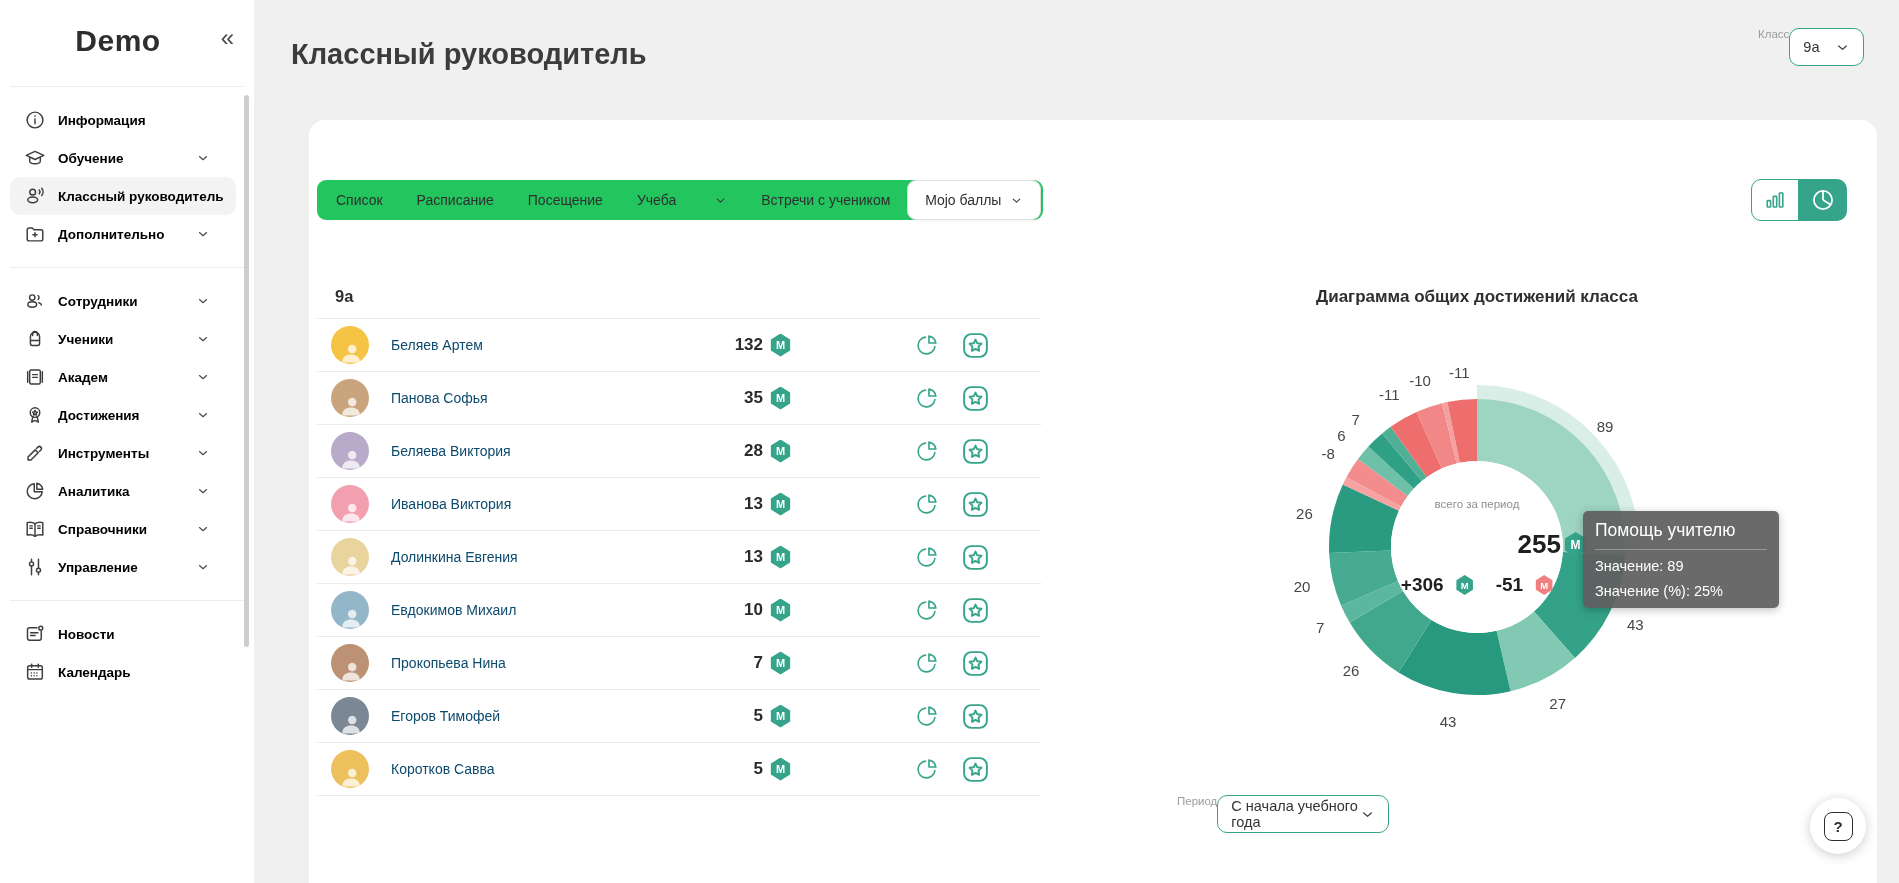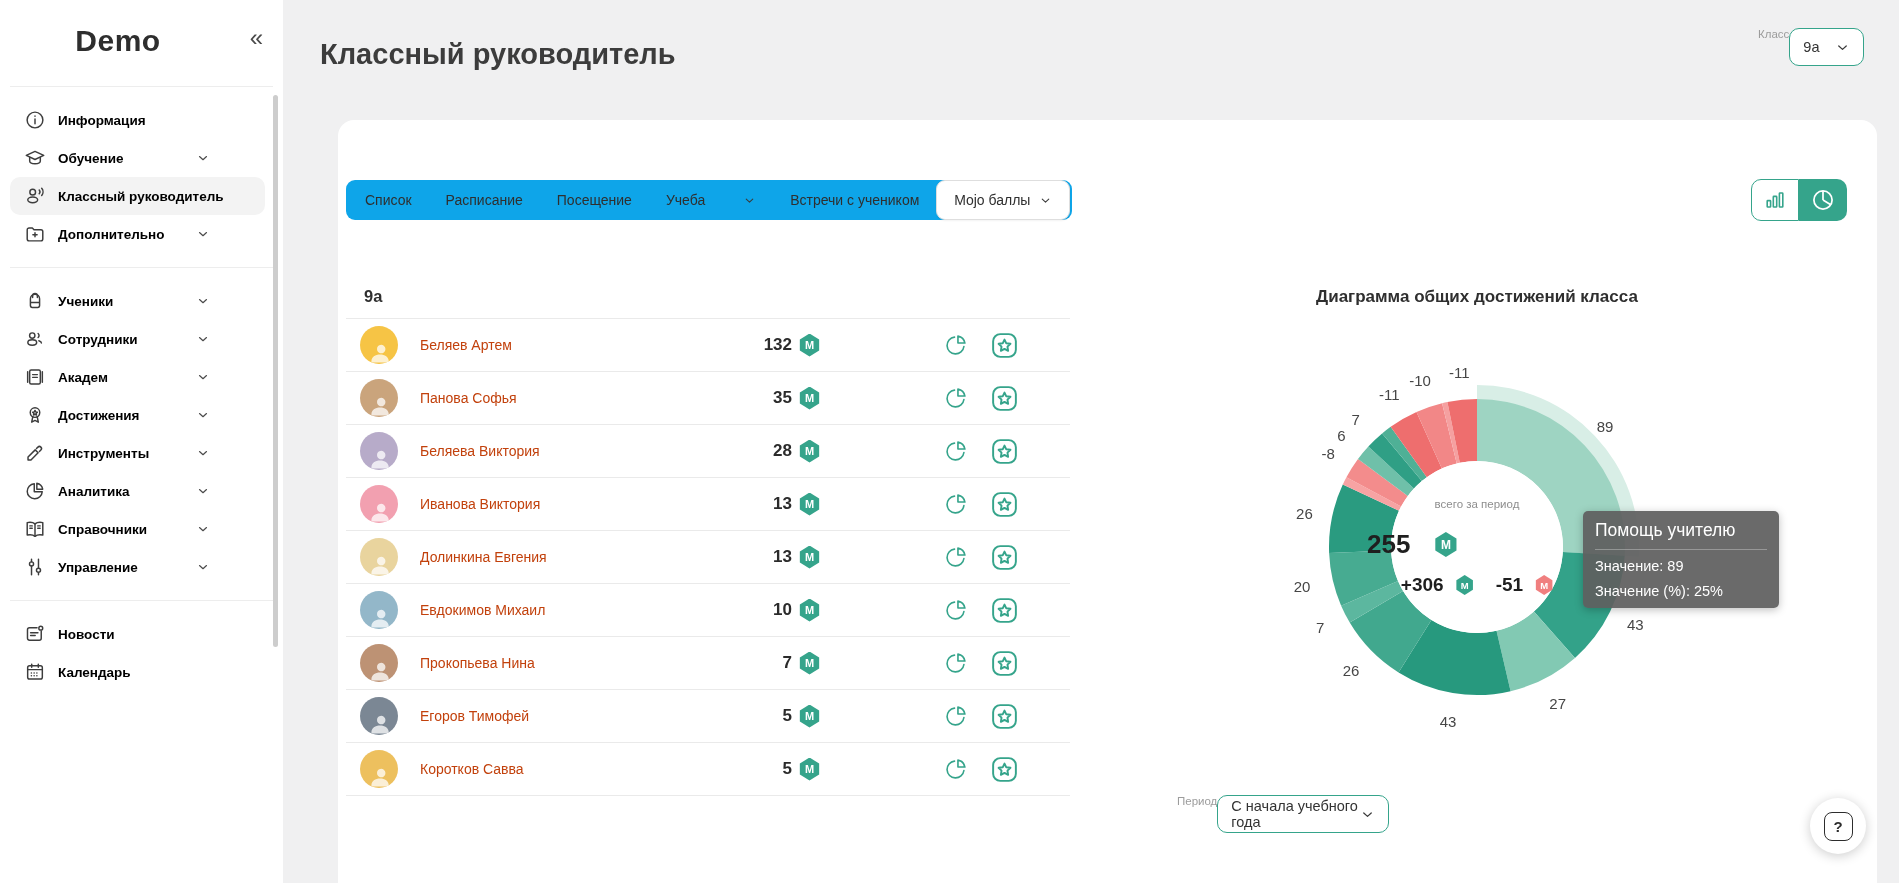--- a/index.html
+++ b/index.html
@@ -5,21 +5,21 @@
   html,body{margin:0;padding:0;}
   body{
     width:1899px;height:883px;overflow:hidden;
     background:#f0f0f1;
     font-family:"Liberation Sans","DejaVu Sans",sans-serif;
     color:#3a3a3a;
     display:flex;
   }
   svg{display:block;}
   
-  .sidebar{width:283px;height:100%;background:#fff;flex-shrink:0;position:relative;}
+  .sidebar{width:254px;height:100%;background:#fff;flex-shrink:0;position:relative;}
   .logo{font-size:30px;font-weight:700;color:#2e2e2e;text-align:center;padding-top:24px;width:236px;letter-spacing:.5px;}
   .collapse-btn{position:absolute;top:26px;right:20px;font-size:24px;color:#4a4a4a;cursor:pointer;line-height:1;}
   .side-divider{height:1px;background:#ededed;margin:12px 10px;}
   .side-divider.first{margin-top:28px;}
   .nav-group{padding:2px 0;}
   .side-item{display:flex;align-items:center;height:38px;margin:0 18px 0 10px;padding-left:14px;border-radius:10px;position:relative;cursor:pointer;}
   .side-item.active{background:#f3f3f3;}
   .side-item .s-icon{width:22px;height:22px;margin-right:12px;flex-shrink:0;}
   .side-item .s-icon svg{width:22px;height:22px;stroke:#3d3d3d;fill:none;stroke-width:1.6;stroke-linecap:round;stroke-linejoin:round;}
   .side-item .s-label{font-size:13.5px;font-weight:700;color:#000000;}
@@ -31,61 +31,61 @@
   .page-title{position:absolute;left:37px;top:38px;font-size:29px;font-weight:700;color:#3c3c3c;}
   .select-wrap{display:flex;flex-direction:row;}
   .select-label{font-size:11.5px;color:#9c9c9c;margin:0 0 5px 6px;}
   .select-pill{height:38px;background:#fff;border:1.5px solid #35a48b;border-radius:10px;display:flex;align-items:center;justify-content:space-between;padding:0 13px;font-size:14.5px;color:#333;cursor:pointer;box-sizing:border-box;}
   .select-pill .chev svg{width:15px;height:15px;stroke:#3a3a3a;fill:none;stroke-width:2;stroke-linecap:round;stroke-linejoin:round;}
   .class-select{position:absolute;right:35px;top:28px;width:112px;}
   .class-select .select-pill{width:112px;}
   
   .card{position:absolute;left:55px;top:120px;right:22px;height:820px;background:#fff;border-radius:16px;padding:60px 30px 0 8px;box-sizing:border-box;}
   .tabs-row{display:flex;justify-content:space-between;align-items:flex-start;}
-  .tab-bar{background:#0ea5e9;border-radius:9px;height:40px;display:flex;align-items:center;padding:0 2px;}
+  .tab-bar{background:#22c55e;border-radius:9px;height:40px;display:flex;align-items:center;padding:0 2px;}
   .tab{font-size:14px;color:#2f2f2f;padding:0 17px;height:34px;display:flex;align-items:center;cursor:pointer;white-space:nowrap;}
   .tab .t-chev{margin-left:38px;}
   .tab .t-chev svg{width:13px;height:13px;stroke:#3a3a3a;fill:none;stroke-width:2;stroke-linecap:round;stroke-linejoin:round;}
   .tab.selected{background:#fff;border:1px solid #dedede;border-radius:9px;height:38px;box-shadow:0 1px 2px rgba(0,0,0,.05);}
   .tab.selected .t-chev{margin-left:9px;}
   .view-toggle{display:flex;height:42px;margin-top:-1px;}
   .vt-btn{width:48px;display:flex;align-items:center;justify-content:center;cursor:pointer;box-sizing:border-box;}
   .vt-btn.bar{background:#fff;border:1.5px solid #35a48b;border-radius:10px 0 0 10px;}
   .vt-btn.bar svg{width:24px;height:24px;stroke:#35a48b;fill:none;stroke-width:1.6;}
   .vt-btn.pie{background:#35a48b;border-radius:0 10px 10px 0;}
   .vt-btn.pie svg{width:26px;height:26px;stroke:#fff;fill:none;stroke-width:1.6;}
   
   .content-cols{display:flex;margin-top:36px;}
   .list-col{width:724px;}
   .group-title{font-size:16.5px;font-weight:700;color:#2f2f2f;margin:30px 0 12px 18px;}
   .s-row{display:flex;align-items:center;height:52px;border-bottom:1px solid #eaeaea;padding-left:14px;}
   .s-row.first{border-top:1px solid #eaeaea;}
   .avatar{width:38px;height:38px;border-radius:50%;margin-right:22px;flex-shrink:0;display:flex;align-items:flex-end;justify-content:center;overflow:hidden;}
   .avatar svg{width:26px;height:26px;fill:rgba(255,255,255,.75);}
-  .s-name{font-size:14px;color:#c2410c;flex:0 0 290px;}
+  .s-name{font-size:14px;color:#0c4a6e;flex:0 0 290px;}
   .s-score{flex:0 0 110px;display:flex;justify-content:flex-end;align-items:center;gap:7px;font-size:17px;font-weight:700;color:#2b2b2b;}
   .s-actions{margin-left:auto;display:flex;align-items:center;gap:20px;padding-right:50px;}
   .act-btn{cursor:pointer;display:flex;}
   .act-btn svg{stroke:#35a48b;fill:none;stroke-width:1.5;stroke-linecap:round;stroke-linejoin:round;}
   .act-btn.pie svg{width:26px;height:26px;}
   .act-btn.star svg{width:31px;height:31px;}
   
   .hexbadge{clip-path:polygon(50% 0%,96% 26%,96% 74%,50% 100%,4% 74%,4% 26%);background:#35a48b;color:#fff;display:inline-flex;align-items:center;justify-content:center;font-weight:700;flex-shrink:0;}
   .hexbadge.red{background:#f07f7f;}
   .hexbadge.b21{width:21px;height:23px;font-size:11px;}
   .hexbadge.b22{width:23px;height:25px;font-size:12px;}
   .hexbadge.b17{width:18px;height:20px;font-size:9.5px;}
   
   .chart-col{width:740px;margin-left:auto;position:relative;}
   .chart-title{font-size:17px;font-weight:700;color:#2f2f2f;text-align:center;margin-top:30px;}
   .donut-wrap{width:480px;height:450px;margin:12px auto 0;position:relative;}
   .donut-label{position:absolute;transform:translate(-50%,-50%);font-size:15px;color:#464646;}
   .donut-center{position:absolute;left:50%;top:228px;transform:translate(-50%,-50%);width:220px;text-align:center;}
   .dc-caption{font-size:11.5px;color:#8e8e8e;}
-  .dc-total{margin-top:19px;display:flex;align-items:center;justify-content:flex-start;gap:24px;font-size:26px;font-weight:700;color:#1f1f1f;}
+  .dc-total{margin-top:19px;display:flex;align-items:center;justify-content:flex-end;gap:3px;font-size:26px;font-weight:700;color:#1f1f1f;}
   .dc-delta{margin-top:14px;display:flex;align-items:center;justify-content:center;gap:12px;font-size:19px;font-weight:700;color:#1f1f1f;}
   .dc-delta .minus{margin-left:10px;}
   .chart-tooltip{position:absolute;left:346px;top:192px;width:172px;background:rgba(95,95,95,.93);color:#fff;border-radius:5px;padding:9px 12px 8px;z-index:5;box-shadow:0 2px 8px rgba(0,0,0,.25);}
   .ct-title{font-size:17.5px;padding-bottom:8px;border-bottom:1px solid rgba(255,255,255,.3);}
   .ct-line{font-size:14.5px;margin-top:7px;line-height:1.25;}
   .period-select{margin:26px 0 0 64px;width:218px;}
   .period-select .select-pill{width:218px;}
   
   .help-btn{position:absolute;right:33px;top:798px;width:56px;height:56px;border-radius:50%;background:#fff;box-shadow:0 2px 12px rgba(0,0,0,.2);display:flex;align-items:center;justify-content:center;cursor:pointer;}
   .help-inner{width:27px;height:27px;border:1.8px solid #2d2d2d;border-radius:8px;display:flex;align-items:center;justify-content:center;font-size:15px;font-weight:700;color:#2d2d2d;}
@@ -147,42 +147,42 @@
               <path d="m6 9.5 6 5.5 6-5.5"></path>
             </svg>
           </span>
         </div>
       </div>
       <div class="side-divider"></div>
       <div class="nav-group">
         <div class="side-item">
           <span class="s-icon">
             <svg viewBox="0 0 24 24">
-              <path d="M7 9.6a5 5 0 0 1 10 0v7.4a2 2 0 0 1-2 2H9a2 2 0 0 1-2-2V9.6Z"></path>
-              <path d="M9.4 8.2V6.4a2.6 2.6 0 0 1 5.2 0v1.8"></path>
-              <path d="M7.4 13.6h9.2"></path>
-            </svg>
-          </span>
-          <span class="s-label">Ученики</span>
-          <span class="s-chev">
-            <svg viewBox="0 0 24 24">
-              <path d="m6 9.5 6 5.5 6-5.5"></path>
-            </svg>
-          </span>
-        </div>
-        <div class="side-item">
-          <span class="s-icon">
-            <svg viewBox="0 0 24 24">
               <circle cx="9" cy="8.2" r="2.9"></circle>
               <ellipse cx="9" cy="15.8" rx="4.8" ry="2.9"></ellipse>
               <path d="M15.4 6a2.9 2.9 0 0 1 0 4.4"></path>
               <path d="M16.2 13.9c1.7.5 2.8 1.4 2.8 2.5"></path>
             </svg>
           </span>
           <span class="s-label">Сотрудники</span>
+          <span class="s-chev">
+            <svg viewBox="0 0 24 24">
+              <path d="m6 9.5 6 5.5 6-5.5"></path>
+            </svg>
+          </span>
+        </div>
+        <div class="side-item">
+          <span class="s-icon">
+            <svg viewBox="0 0 24 24">
+              <path d="M7 9.6a5 5 0 0 1 10 0v7.4a2 2 0 0 1-2 2H9a2 2 0 0 1-2-2V9.6Z"></path>
+              <path d="M9.4 8.2V6.4a2.6 2.6 0 0 1 5.2 0v1.8"></path>
+              <path d="M7.4 13.6h9.2"></path>
+            </svg>
+          </span>
+          <span class="s-label">Ученики</span>
           <span class="s-chev">
             <svg viewBox="0 0 24 24">
               <path d="m6 9.5 6 5.5 6-5.5"></path>
             </svg>
           </span>
         </div>
         <div class="side-item">
           <span class="s-icon">
             <svg viewBox="0 0 24 24">
               <rect x="6.2" y="4.4" width="11.6" height="15.2" rx="1.6"></rect>

